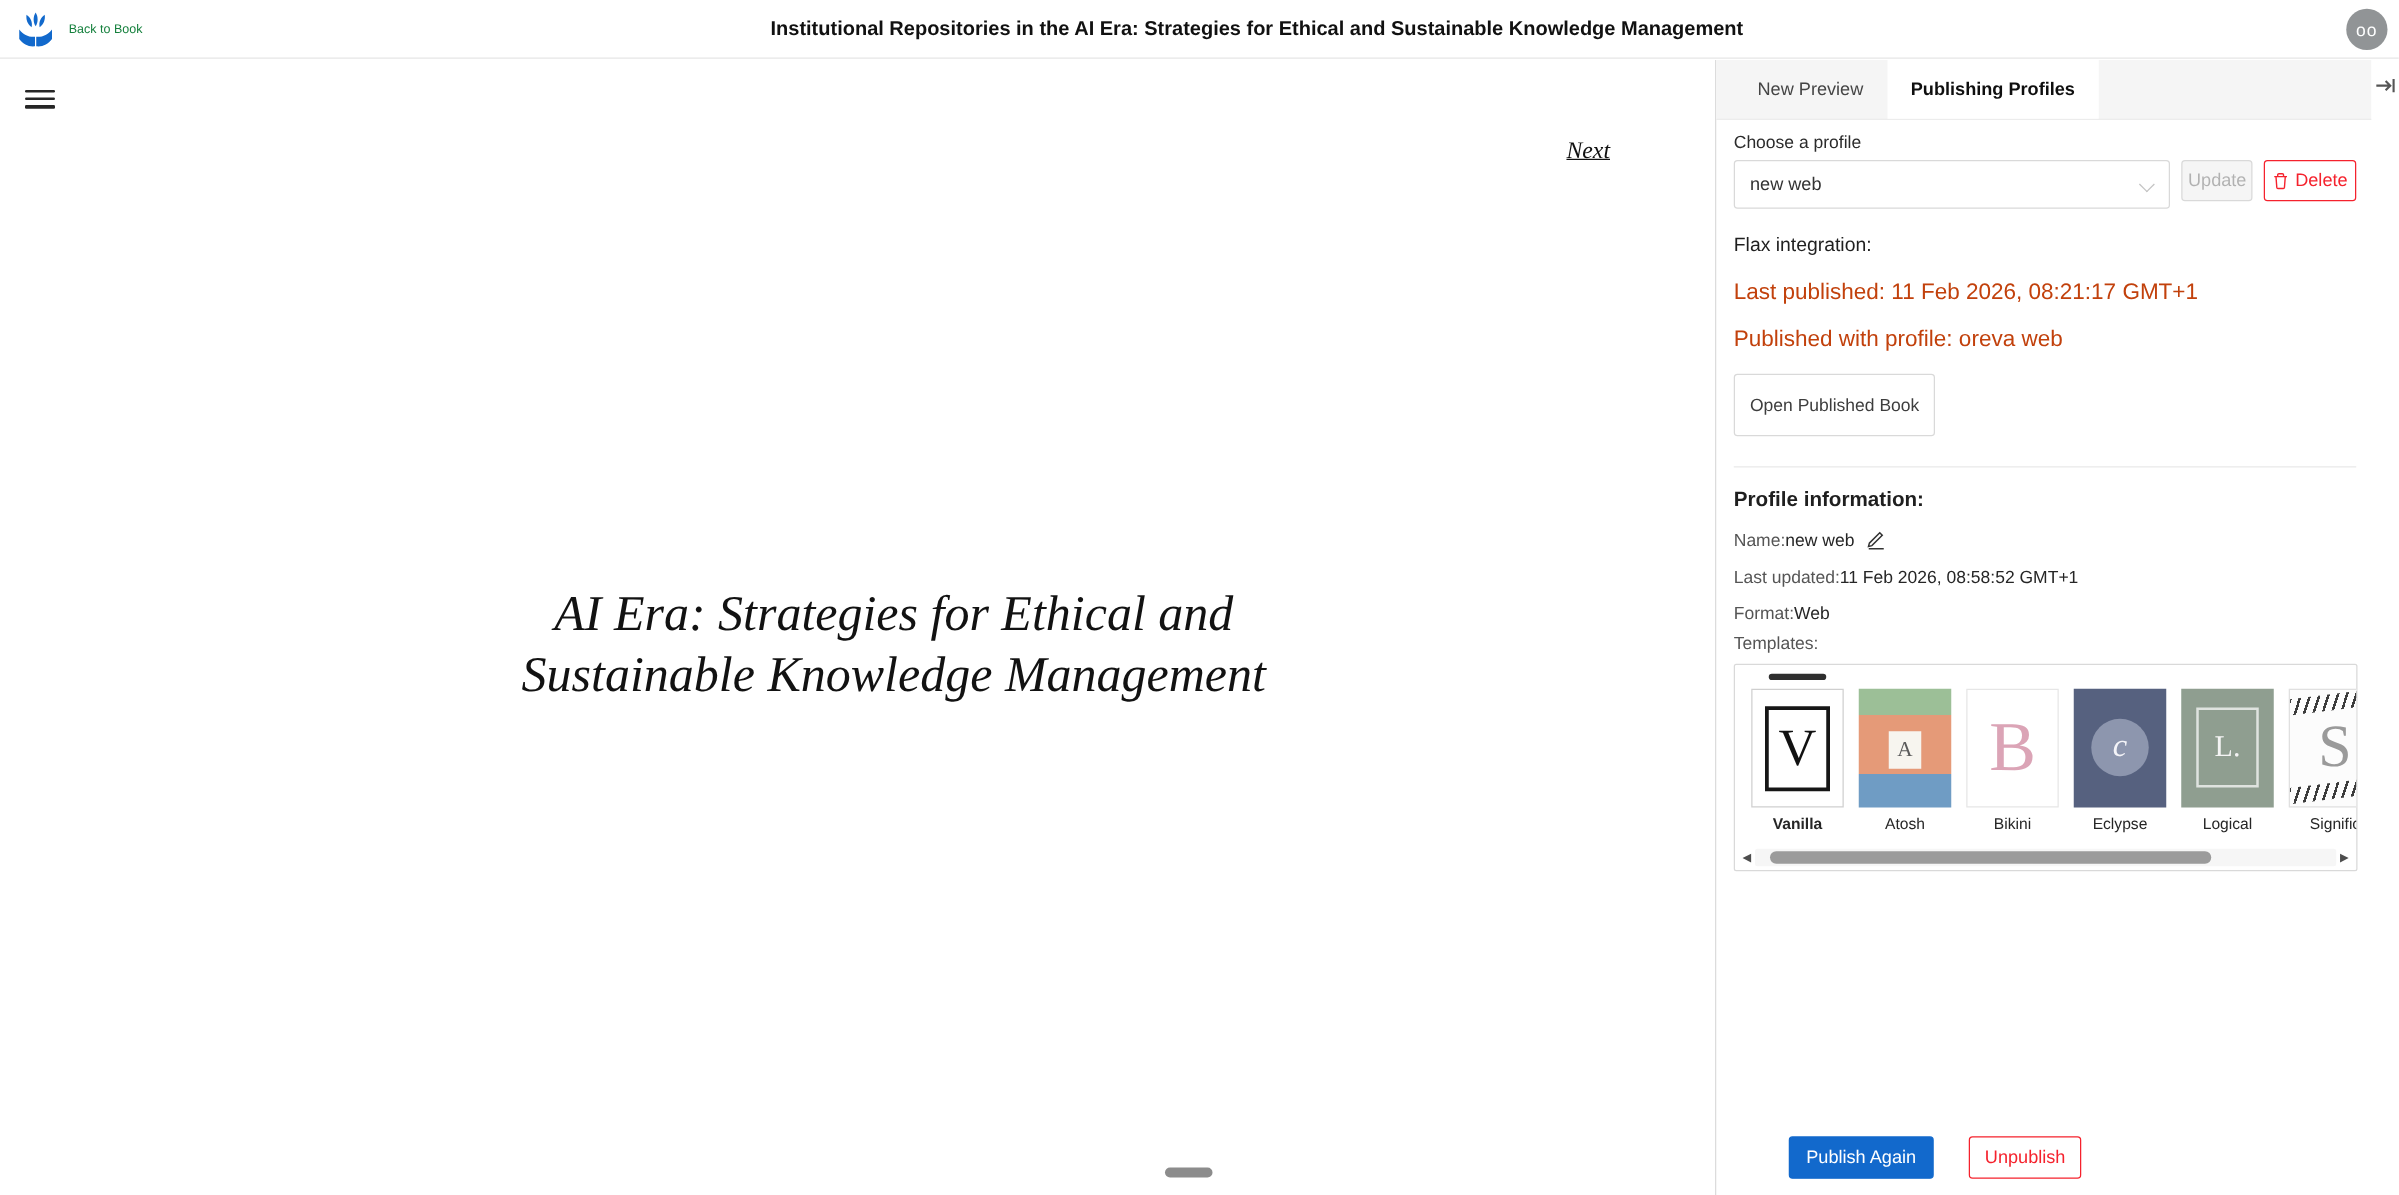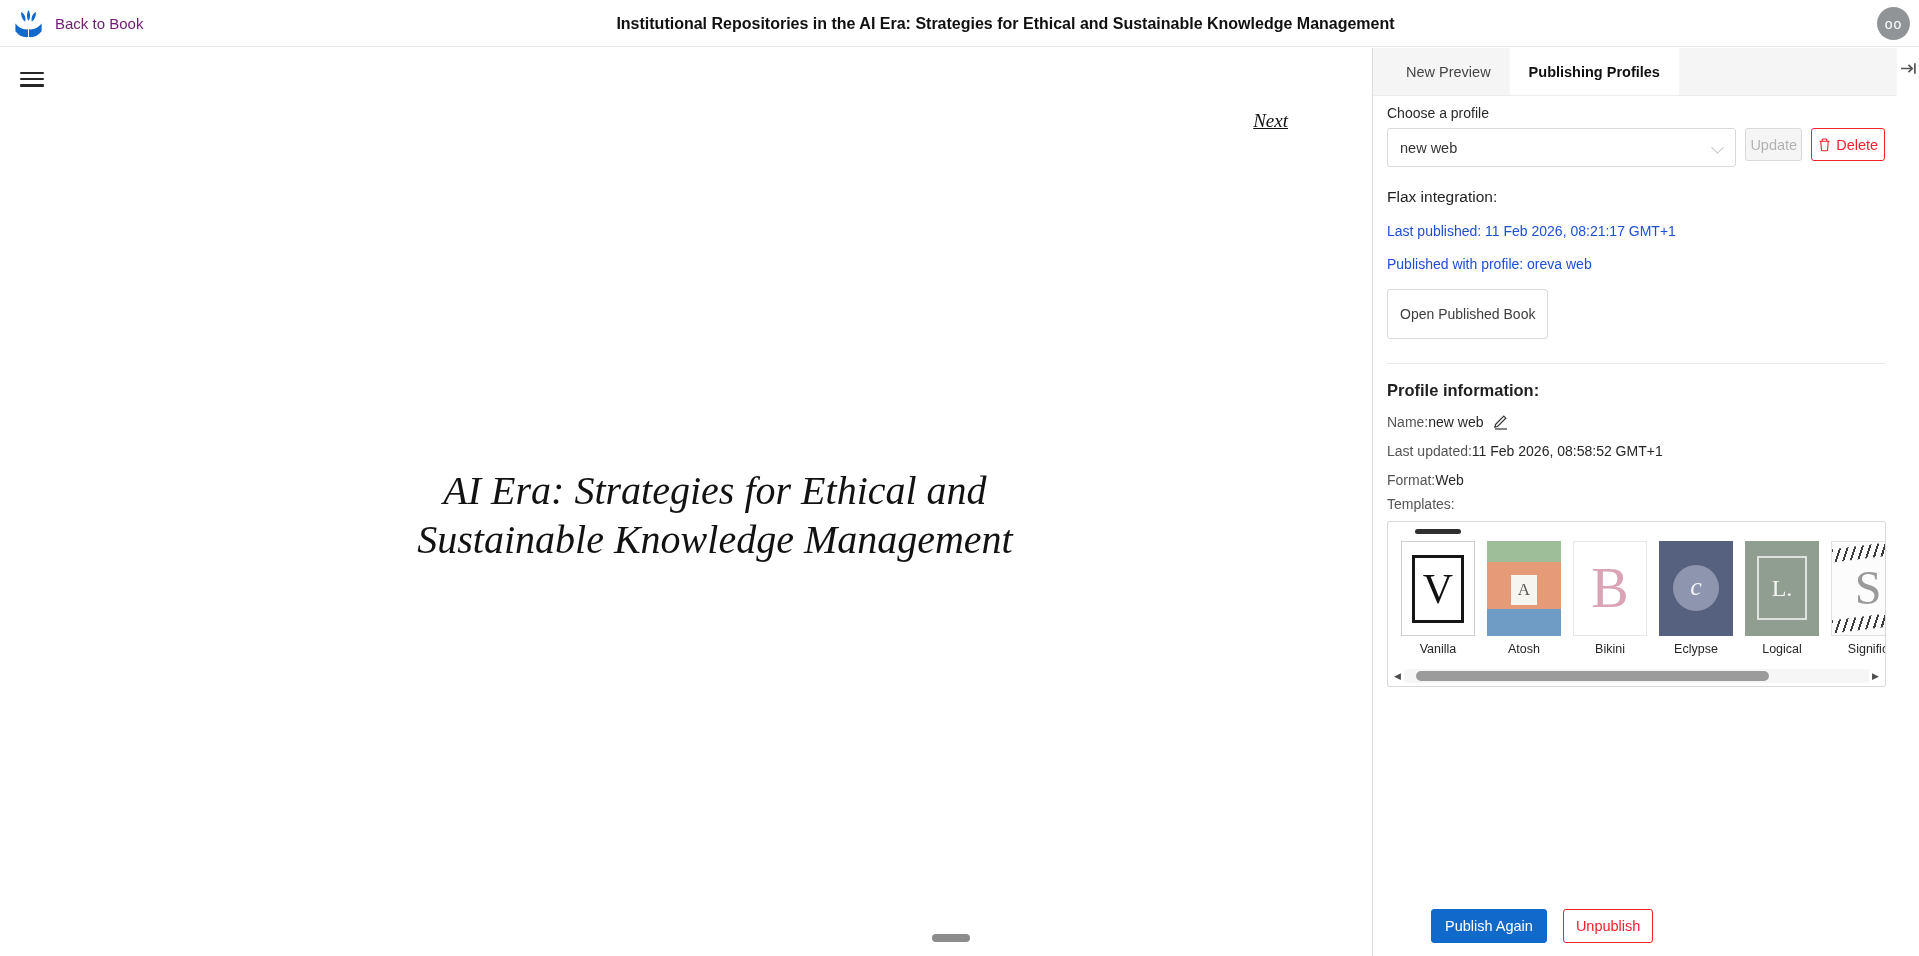--- a/index.html
+++ b/index.html
@@ -5,21 +5,21 @@
   * { margin:0; padding:0; box-sizing:border-box; }
   html,body { width:1919px; height:956px; background:#fff; overflow:hidden;
               font-family:"Liberation Sans", sans-serif; }
 
   
   .header { position:absolute; top:0; left:0; right:0; height:47px; background:#fff;
             border-bottom:1px solid #e6e6e6; z-index:10; }
   .header-left { position:absolute; left:12px; top:0; height:47px; display:flex;
                  align-items:center; gap:10px; cursor:pointer; }
   .logo svg { width:33px; height:33px; display:block; }
-  .back-label { font-size:15px; color:#701a75; }
+  .back-label { font-size:10px; color:#15803d; }
   .header-title { position:absolute; left:0; right:0; top:0; height:47px; line-height:47px;
                   text-align:center; font-weight:bold; font-size:16px; color:#111;
                   transform:translateX(46px); white-space:nowrap; }
   .avatar { position:absolute; right:9px; top:7px; width:33px; height:33px; border-radius:50%;
             background:#919496; color:#fff; font-size:14px; display:flex; align-items:center;
             justify-content:center; letter-spacing:1px; cursor:pointer; }
 
   
   .main { position:absolute; top:48px; left:0; width:1372px; bottom:0; background:#fff;font-style:italic; }
   .menu-btn { position:absolute; left:20px; top:20px; width:24px; height:21px; background:none;
@@ -53,37 +53,37 @@
             display:flex; align-items:center; padding:0 12px; font-size:14.5px; color:#333;
             position:relative; cursor:pointer; }
   .chev { position:absolute; right:13px; top:14px; width:9px; height:9px;
           border-right:1.6px solid #c4c4c4; border-bottom:1.6px solid #c4c4c4; transform:rotate(45deg); }
   .btn { height:33px; border-radius:3px; font-size:14.5px; display:inline-flex; align-items:center;
          justify-content:center; cursor:pointer; background:#fff; border:1px solid #d9d9d9; }
   .btn.update { width:58px; margin-left:9px; color:rgba(0,0,0,0.28); background:#f5f5f5; cursor:not-allowed; }
   .btn.delete { width:75px; margin-left:9px; color:var(--danger,#f5222d); border-color:var(--danger,#f5222d); gap:5px; }
 
   .section-heading { font-weight:normal; font-size:15.5px; color:#1f1f1f; margin-top:21px; }
-  .info-line { font-size:14px; color:#1d4ed8; margin-top:17px; }
+  .info-line { font-size:18px; color:#c2410c; margin-top:17px; }
   .open-btn { margin-top:17px; height:50px; padding:0 12px; font-size:14px; color:#3d3d3d; }
   .divider { height:1px; background:#e9e9e9; margin-top:24px; }
   .profile-heading { font-size:16.5px; font-weight:bold; margin-top:17px; color:#1f1f1f; }
   .kv { font-size:14px; margin-top:13px; color:#555; display:flex; align-items:center; }
   .kv .val { color:#262626; }
   .pencil { margin-left:9px; cursor:pointer; display:inline-flex; }
 
   .templates-label { margin-top:8px; font-size:14px; color:#555; }
   .tpl-box { margin-top:9px; width:499px; height:166px; border:1px solid #d9d9d9; border-radius:2px;
              position:relative; overflow:hidden; background:#fff; }
   .tpl-strip { position:absolute; left:13px; top:19px; display:flex; gap:12px; }
   .tpl { width:74px; position:relative; text-align:center; cursor:pointer; }
   .sel-bar { position:absolute; top:-12px; left:14px; width:46px; height:5px; background:#2f2f2f; border-radius:3px; }
   .thumb { width:74px; height:95px; position:relative; overflow:hidden; }
   .tpl-name { margin-top:6px; font-size:12.5px; color:#262626; white-space:nowrap; }
-  .tpl.selected .tpl-name { font-weight:normal; }
+  .tpl.selected .tpl-name { font-weight:bold; }
 
   .th-vanilla { background:#fff; border:1px solid #cfcfcf; display:flex; align-items:center; justify-content:center; }
   .th-vanilla .vbox { width:52px; height:68px; border:3px solid #161616; font-family:"Liberation Serif",serif;
                       font-size:42px; line-height:62px; color:#111; }
   .th-atosh { background:linear-gradient(180deg,#9cbf97 0%,#9cbf97 22%,#e59a78 22%,#e59a78 72%,#6f9cc4 72%,#6f9cc4 100%); }
   .th-atosh .abox { position:absolute; left:24px; top:34px; width:26px; height:30px; background:#f7f5ef;
                     font-family:"Liberation Serif",serif; font-size:17px; line-height:30px; color:#5a5a5a; }
   .th-bikini { background:#fff; border:1px solid #e6e6e6; font-family:"Liberation Serif",serif;
                font-size:56px; line-height:92px; color:#dba4b6; }
   .th-eclypse { background:#56617f; }
@@ -99,21 +99,21 @@
                  background:repeating-linear-gradient(115deg,#3c3c3c 0 2px,transparent 2px 7px); }
   .th-signific .stripes-top { top:3px; transform:rotate(-7deg); }
   .th-signific .stripes-bottom { bottom:6px; transform:rotate(-7deg); }
 
   .tpl-scroll { position:absolute; left:3px; right:3px; bottom:3px; height:14px; display:flex; align-items:center; }
   .scroll-arrow { font-size:9px; color:#4d4d4d; width:13px; text-align:center; line-height:14px; cursor:pointer; }
   .scroll-track { flex:1; height:14px; background:#f6f6f6; position:relative; border-radius:2px; cursor:pointer; }
   .scroll-thumb { position:absolute; left:2.5%; top:2px; width:76%; height:10px; background:#9b9b9b;
                   border-radius:5px; cursor:grab; }
 
-  .publish-row { position:absolute; left:14px; bottom:13px; display:flex; gap:16px;padding-left:44px; }
+  .publish-row { position:absolute; left:14px; bottom:13px; display:flex; gap:28px;padding-left:44px; }
   .publish-btn { height:34px; padding:0 13px; background:var(--accent,#1269cc); color:#fff;
                  border:1px solid var(--accent,#1269cc); border-radius:3px; font-size:14.5px; cursor:pointer; }
   .unpublish-btn { height:34px; padding:0 12px; background:#fff; color:var(--danger,#f5222d);
                    border:1px solid var(--danger,#f5222d); border-radius:3px; font-size:14.5px; cursor:pointer;text-align:center; }
 </style>
 </head>
 <body>
 
 <header class="header">
   <div class="header-left">

